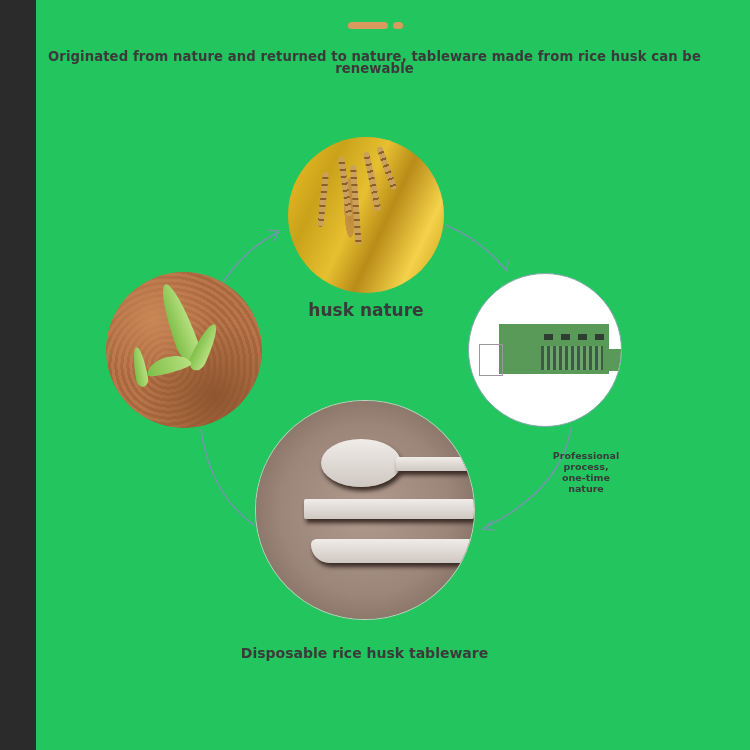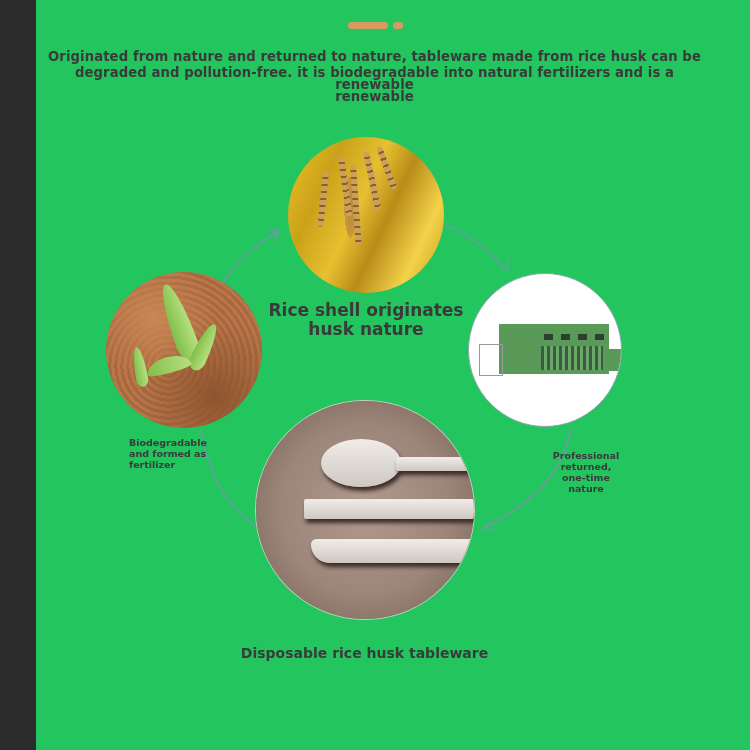--- a/index.html
+++ b/index.html
@@ -35,21 +35,20 @@
 </style>
 </head>
 <body>
 
 <div class="page">
   <div class="accent pill" style="background:#d99a5f"></div>
   <div class="accent dot" style="background:#d99a5f"></div>
 
   <div class="intro">
     <span>Originated from nature and returned to nature, tableware made from rice husk can be</span>
-    <span style="margin-top:4px">degraded and pollution-free. it is biodegradable into natural fertilizers and is a renewable</span>
     <span>renewable</span>
   </div>
 
   <svg class="arrows" viewBox="0 0 677 750">
     <g fill="none" stroke="#6e9aa6" stroke-width="1.6" stroke-linecap="round">
       <path d="M185 286 Q205 252 242 232"></path>
       <path d="M232 230 L243 231 L238 241"></path>
       <path d="M410 225 Q445 240 470 270"></path>
       <path d="M462 262 L471 271 L472 260"></path>
       <path d="M535 428 Q525 490 448 528"></path>
@@ -85,31 +84,25 @@
   </div>
 
   <div class="circle plate">
     <div class="utensil" style="left:65px;top:38px;width:80px;height:48px;border-radius:50%"></div>
     <div class="utensil" style="left:140px;top:56px;width:78px;height:14px;border-radius:3px"></div>
     <div class="utensil" style="left:48px;top:98px;width:170px;height:20px;border-radius:2px"></div>
     <div class="utensil" style="left:55px;top:138px;width:163px;height:24px;border-radius:12px 3px 3px 40px"></div>
   </div>
 
   <div class="cap cap-center">
-    <div>Rice shell originates</div>
     <div>husk nature</div>
   </div>
 
-  <div class="cap cap-left">
-    <div>Biodegradable</div>
-    <div>and formed as</div>
-    <div>fertilizer</div>
-  </div>
 
   <div class="cap cap-right">
     <div>Professional</div>
-    <div>returned,</div>
+    <div>process,</div>
     <div>one-time</div>
     <div>nature</div>
   </div>
 
   <div class="cap cap-bottom">Disposable rice husk tableware</div>
 </div>
 
 </body></html>

